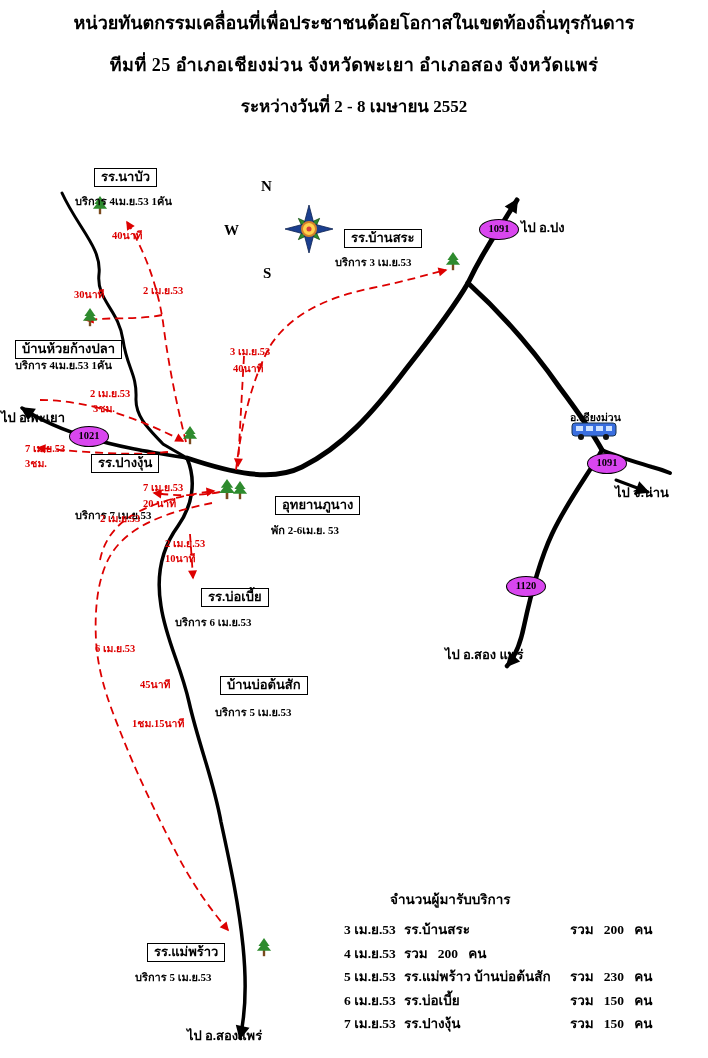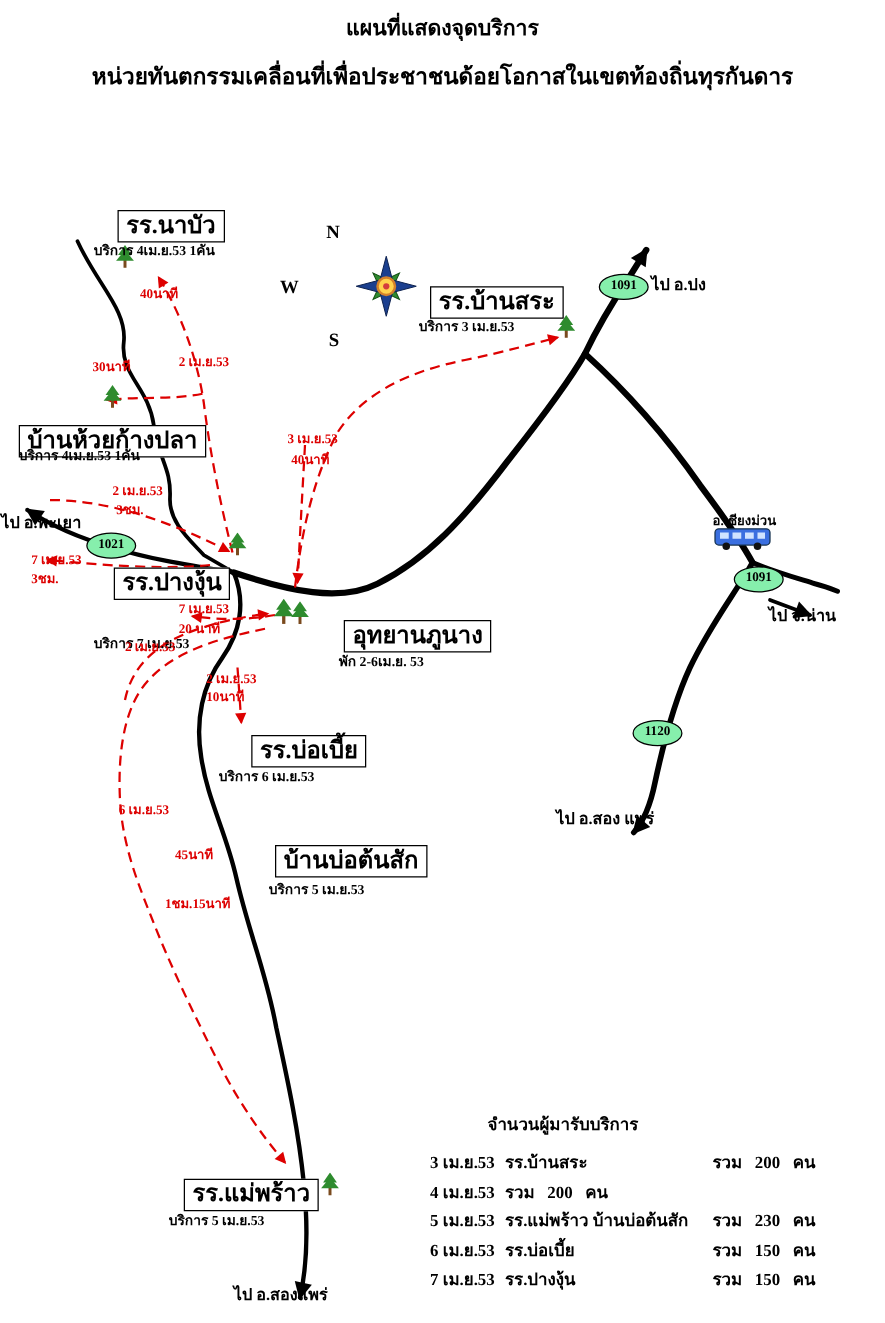--- a/index.html
+++ b/index.html
@@ -5,23 +5,23 @@
   html,body{margin:0;padding:0;background:#fff;}
   .page{position:relative;width:708px;height:1058px;background:#ffffff;overflow:hidden;
         font-family:"Liberation Serif", serif;color:#000;}
   .title{position:absolute;top:8px;left:0;right:0;text-align:center;font-weight:bold;}
   .title .t1{font-size:17px;margin-bottom:11px;}
   .title .t2{font-size:18px;margin-bottom:13px;}
   .title .t3{font-size:18px;margin-bottom:13px;letter-spacing:.5px;}
   .title .t4{font-size:17px;}
   svg.maplayer{position:absolute;left:0;top:0;}
   .lbl{position:absolute;white-space:nowrap;line-height:1.15;}
-  .box{border:1.4px solid #000;background:#fff;padding:1px 6px;font-size:19px;font-weight:bold;text-align:right;}
+  .box{border:1.4px solid #000;background:#fff;padding:1px 6px;font-size:13px;font-weight:bold;text-align:right;}
   .cap{font-size:11px;font-weight:bold;}
-  .oval{width:38px;height:19px;border:1.7px solid #000;border-radius:50%;background:#86efac;
+  .oval{width:38px;height:19px;border:1.7px solid #000;border-radius:50%;background:#d946ef;
         display:flex;align-items:center;justify-content:center;font-size:10.5px;font-weight:bold;}
   .dir{font-size:13px;font-weight:bold;}
   .town{font-size:10.5px;font-weight:bold;}
   .rl{font-size:10.5px;font-weight:bold;color:#dd0000;}
   .cletter{font-size:15px;font-weight:bold;}
   .sum{position:absolute;left:344px;top:888px;width:330px;font-size:13.5px;font-weight:bold;}
   .sum .hdr{margin-left:46px;margin-bottom:8px;}
   .sum .row{display:flex;line-height:23.5px;}
   .sum .d{width:60px;}
   .sum .p{flex:1;}
@@ -93,22 +93,23 @@
       <rect x="576" y="426" width="7" height="5" fill="#cfe3ff"></rect>
       <rect x="586" y="426" width="7" height="5" fill="#cfe3ff"></rect>
       <rect x="596" y="426" width="7" height="5" fill="#cfe3ff"></rect>
       <rect x="606" y="426" width="6" height="5" fill="#cfe3ff"></rect>
       <circle cx="581" cy="437" r="3" fill="#111"></circle>
       <circle cx="606" cy="437" r="3" fill="#111"></circle>
     </g>
   </svg>
 
   <div class="title">
-    <div class="t1">แผนที่แสดงจุดบริการ</div>
     <div class="t2">หน่วยทันตกรรมเคลื่อนที่เพื่อประชาชนด้อยโอกาสในเขตท้องถิ่นทุรกันดาร</div>
+    <div class="t3">ทีมที่  25  อำเภอเชียงม่วน  จังหวัดพะเยา  อำเภอสอง  จังหวัดแพร่</div>
+    <div class="t4">ระหว่างวันที่ 2 - 8  เมษายน 2552</div>
   </div>
 
   <div class="lbl cletter" style="left:261px;top:178px;">N</div>
   <div class="lbl cletter" style="left:224px;top:222px;">W</div>
   <div class="lbl cletter" style="left:263px;top:265px;">S</div>
 
   <div class="lbl box" style="left:94px;top:168px;">รร.นาบัว</div>
   <div class="lbl cap" style="left:75px;top:195px;">บริการ 4เม.ย.53  1คัน</div>
 
   <div class="lbl box" style="left:344px;top:229px;">รร.บ้านสระ</div>

